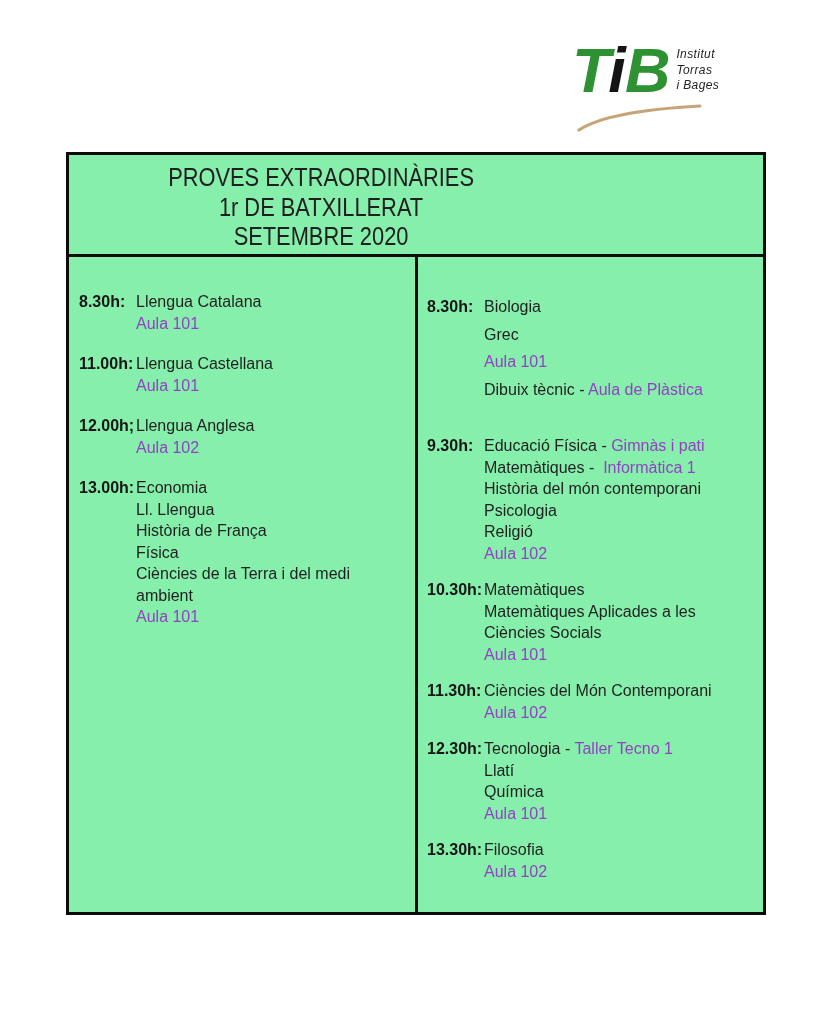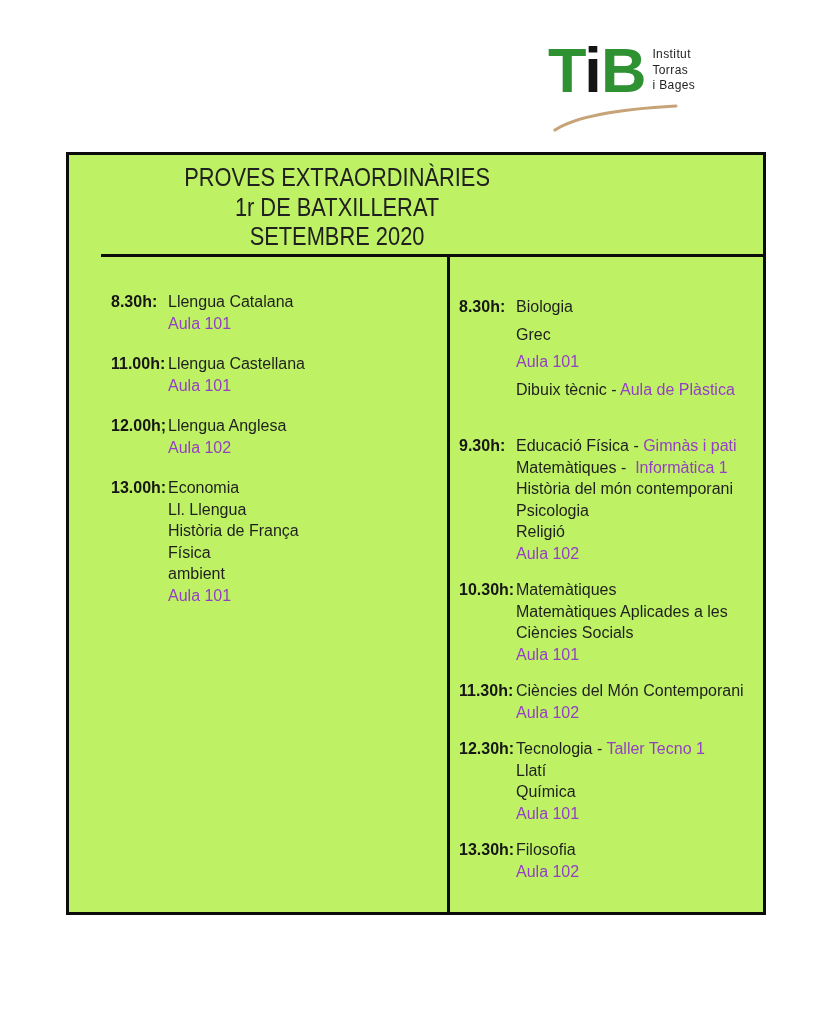--- a/index.html
+++ b/index.html
@@ -12,35 +12,34 @@
   html,body{margin:0;padding:0;}
   body{
     width:832px;height:1024px;
     background:#ffffff;
     font-family:"Liberation Sans","DejaVu Sans",sans-serif;
     color:var(--ink);
     position:relative;
     overflow:hidden;
   }
   
-  .logo{position:absolute;left:548px;top:44px;width:210px;}
+  .logo{position:absolute;left:572px;top:44px;width:210px;font-style:italic;}
   .logo-row{display:flex;gap:7px;align-items:flex-start;}
   .tib{font-size:63px;line-height:52px;font-weight:700;letter-spacing:-1px;white-space:nowrap;}
   .tib .g{color:var(--green);}
   .tib .k{color:#141414;}
   .inst{font-size:12px;line-height:15.5px;color:#232323;margin-top:3px;letter-spacing:.4px;}
   .arc-wrap{margin-top:6px;margin-left:2px;}
   
   .table{
     position:absolute;left:66px;top:152px;
     width:700px;height:763px;
     border:3px solid var(--border);
     box-sizing:border-box;
-    background:#bef264;
-    padding-left:32px;
+    background:#86efac;
   }
   .thead{
     height:102px;box-sizing:border-box;
     border-bottom:3px solid var(--border);
     padding:8px 190px 0 0;
     display:flex;justify-content:center;align-items:flex-start;
   }
   .title-wrap{text-align:center;transform:scaleX(.84);transform-origin:50% 0;}
   .title-line{font-size:26px;line-height:29.5px;color:#202020;white-space:nowrap;font-weight:400;}
   .tbody{display:flex;height:655px;}
@@ -115,20 +114,21 @@
               <div class="line"><span class="seg-purple">Aula 102</span></div>
             </div>
           </div>
           <div class="block">
             <div class="time">13.00h:</div>
             <div class="lines">
               <div class="line"><span class="seg-ink">Economia</span></div>
               <div class="line"><span class="seg-ink">Ll. Llengua</span></div>
               <div class="line"><span class="seg-ink">Història de França</span></div>
               <div class="line"><span class="seg-ink">Física</span></div>
+              <div class="line"><span class="seg-ink">Ciències de la Terra i del medi</span></div>
               <div class="line"><span class="seg-ink">ambient</span></div>
               <div class="line"><span class="seg-purple">Aula 101</span></div>
             </div>
           </div>
         </div>
       <div class="col col-right" id="col-right">
           <div class="block">
             <div class="time">8.30h:</div>
             <div class="lines">
               <div class="line"><span class="seg-ink">Biologia</span></div>

